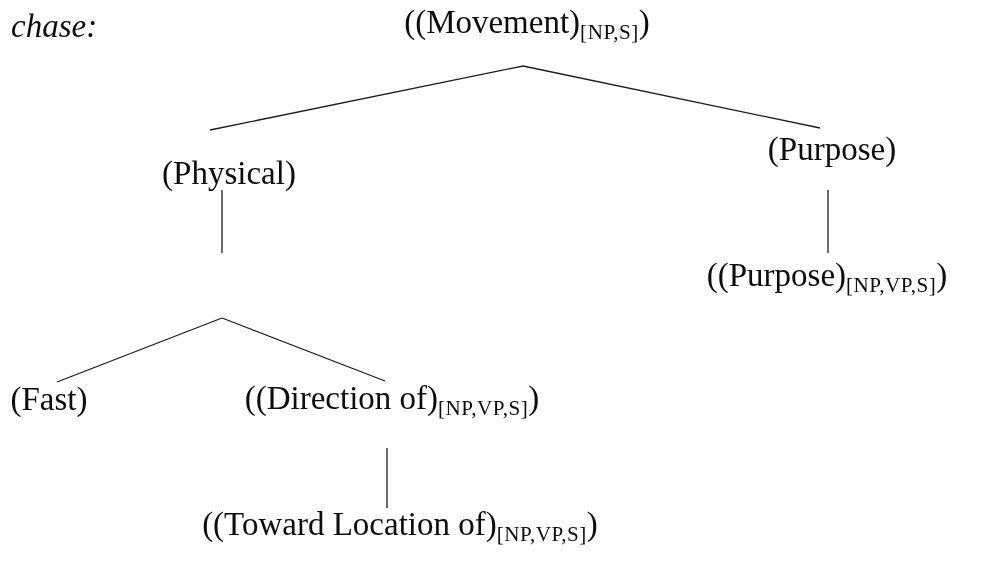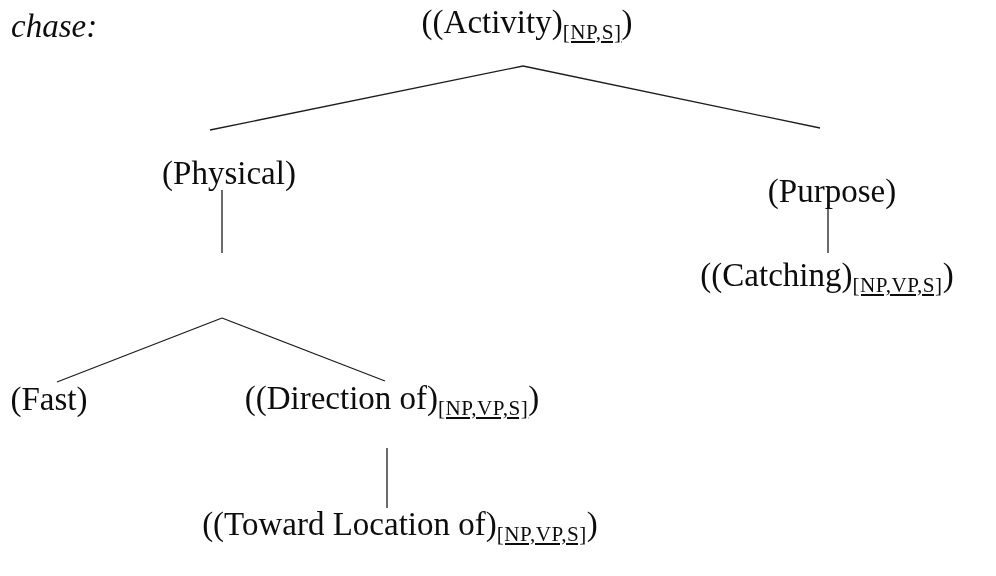--- a/index.html
+++ b/index.html
@@ -37,26 +37,25 @@
     transform: translateX(-50%);
     white-space: nowrap;
     font-size: 33px;
     line-height: 1.15;
   }
   .node .sub {
     font-size: 0.64em;
     position: relative;
     top: 0.28em;
     letter-spacing: 0.5px;
-    text-decoration: underline;
   }
   
   .n-activity        { left: 527px; top: 4px;   }
   .n-physical        { left: 229px; top: 131px; margin-top: 24px; }
-  .n-purpose         { left: 832px; top: 131px; margin-top: 42px; }
+  .n-purpose         { left: 832px; top: 131px; }
   .n-movement        { left: 222px; top: 258px; }
   .n-catching        { left: 827px; top: 257px; }
   .n-fast            { left: 49px;  top: 381px; }
   .n-direction       { left: 392px; top: 380px; }
   .n-toward-location { left: 378px; top: 506px; margin-left: 22px; }
 </style>
 </head>
 <body>
 
 <div id="canvas">
@@ -67,34 +66,34 @@
       <line x1="222" y1="190" x2="222" y2="253" stroke="#1c1c1c" stroke-width="1.3"></line>
       <line x1="828" y1="190" x2="828" y2="253" stroke="#1c1c1c" stroke-width="1.3"></line>
       <line x1="222" y1="318" x2="57" y2="382" stroke="#1c1c1c" stroke-width="1.3"></line>
       <line x1="222" y1="318" x2="385" y2="381" stroke="#1c1c1c" stroke-width="1.3"></line>
       <line x1="387" y1="448" x2="387" y2="508" stroke="#1c1c1c" stroke-width="1.3"></line>
     </svg>
 
   <div class="word-label">chase:</div>
 
   <div class="node n-activity">
-    <span>((Activity)</span><span class="sub">[NP,S]</span><span>)</span>
+    <span>((Movement)</span><span class="sub">[NP,S]</span><span>)</span>
   </div>
 
   <div class="node n-physical">
     <span>(Physical)</span><span class="sub"></span><span></span>
   </div>
 
   <div class="node n-purpose">
     <span>(Purpose)</span><span class="sub"></span><span></span>
   </div>
 
 
   <div class="node n-catching">
-    <span>((Catching)</span><span class="sub">[NP,VP,S]</span><span>)</span>
+    <span>((Purpose)</span><span class="sub">[NP,VP,S]</span><span>)</span>
   </div>
 
   <div class="node n-fast">
     <span>(Fast)</span><span class="sub"></span><span></span>
   </div>
 
   <div class="node n-direction">
     <span>((Direction of)</span><span class="sub">[NP,VP,S]</span><span>)</span>
   </div>
 

